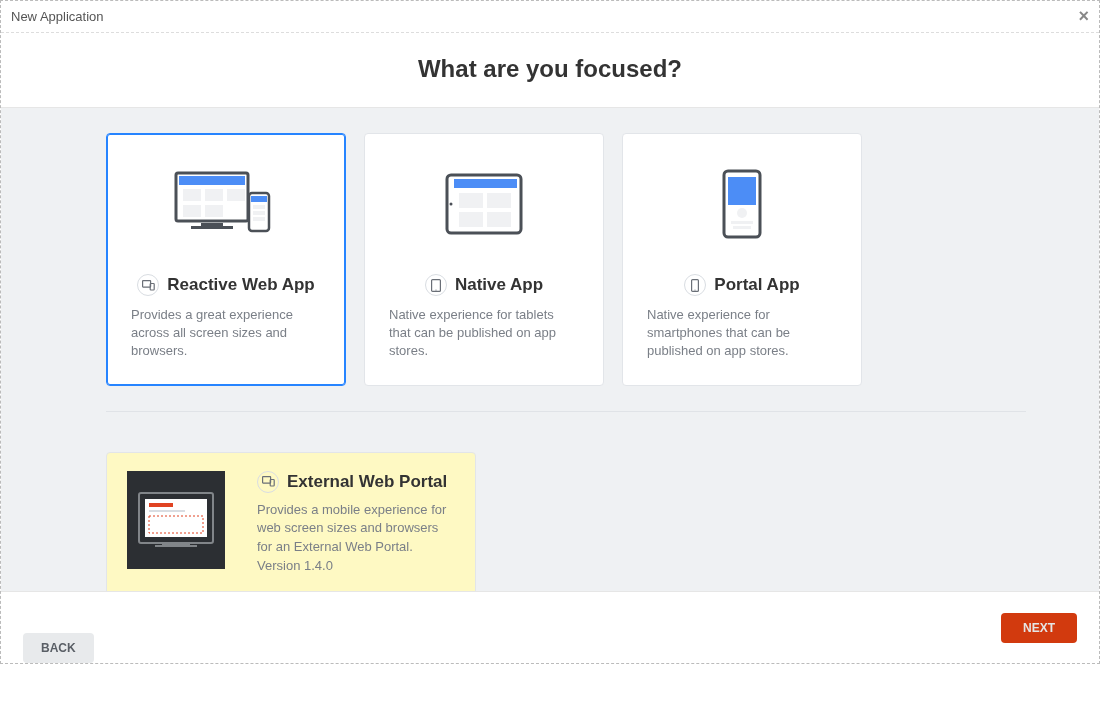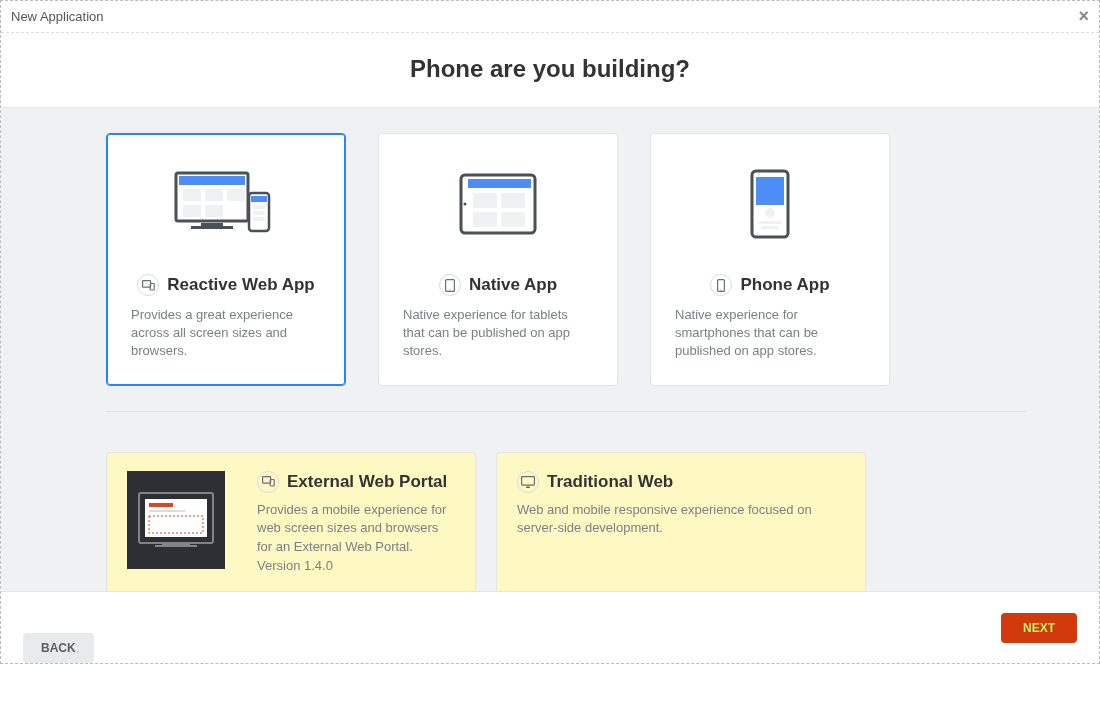--- a/index.html
+++ b/index.html
@@ -24,21 +24,21 @@
     padding: 22px 0 24px 0; text-align: center;
   }
   .header-panel h1 { font-size: 24px; font-weight: 600; color: #333; }
 
   .body {
     flex: 1; overflow-y: scroll; background: #eff1f3;
     padding: 25px 0px 25px 32px;
   }
   .content-inner { width: 920px; margin: 0 auto; }
 
-  .card-row { display: flex; gap: 32px; margin-bottom: 20px; }
+  .card-row { display: flex; gap: 18px; margin-bottom: 20px; }
   .card {
     background: #fff; border: 1px solid #e2e5e9; border-radius: 4px;
     width: 240px; min-height: 250px;
     padding: 30px 20px 24px 20px;
     text-align: center;
     cursor: pointer;
     display: flex; flex-direction: column; align-items: center;
   }
   .card.selected { border: 1px solid #2684ff; box-shadow: 0 0 0 1px #2684ff inset; }
   .card .illus { height: 80px; display:flex; align-items:center; justify-content:center; margin-bottom: 30px; }
@@ -81,21 +81,21 @@
   .footer {
     height: 72px; background:#fff; border-top:1px solid #e6e6e6;
     display:flex; align-items:center; justify-content:space-between;
     padding: 0 22px;
   }
   .btn-back {
     background:#e8eaec; color:#5a5f66; border:none; border-radius:4px;
     padding: 8px 18px; font-size:12px; font-weight:700; cursor:pointer;margin-top:40px;
   }
   .btn-next {
-    background:#d23a0e; color:#bef264; border:none; border-radius:4px;
+    background:#d23a0e; color:#e5e5e5; border:none; border-radius:4px;
     padding: 8px 22px; font-size:12px; font-weight:700; cursor:pointer;
   }
 
   
   .body::-webkit-scrollbar { width: 12px; }
   .body::-webkit-scrollbar-track { background: #f4f5f7; }
   .body::-webkit-scrollbar-thumb { background: #c2c6cc; border-radius: 2px; }
 
   
   .mini-icon svg { display:block; }
@@ -104,21 +104,21 @@
 <body>
 
 <div class="window">
 
   <div class="titlebar">
     <span>New Application</span>
     <span class="close">×</span>
   </div>
 
   <div class="header-panel">
-    <h1>Phone are you building?</h1>
+    <h1>What are you focused?</h1>
   </div>
 
   <div class="body">
     <div class="content-inner">
 
       <div class="card-row">
 
         <div class="card selected">
           <div class="illus">
             <svg width="110" height="70" viewBox="0 0 110 70">
@@ -185,21 +185,21 @@
               <rect x="12" y="57" width="18" height="3" fill="#f0f1f3"></rect>
             </svg>
           </div>
           <div class="title-row">
             <span class="mini-icon">
               <svg width="8" height="13" viewBox="0 0 8 13" fill="none" stroke="#6a6f77" stroke-width="1.2">
                 <rect x="0.6" y="0.6" width="6.8" height="11.8" rx="1"></rect>
                 <circle cx="4" cy="11" r="0.6" fill="#6a6f77" stroke="none"></circle>
               </svg>
             </span>
-            <h2>Phone App</h2>
+            <h2>Portal App</h2>
           </div>
           <p>Native experience for smartphones that can be published on app stores.</p>
         </div>
 
       </div>
 
       <hr class="divider">
 
       <div class="wide-row">
 
@@ -222,35 +222,20 @@
                   <rect x="0.6" y="0.6" width="8" height="6.5" rx="0.5"></rect>
                   <rect x="8.2" y="3.5" width="4" height="6.5" rx="0.8"></rect>
                 </svg>
               </span>
               <h2>External Web Portal</h2>
             </div>
             <p>Provides a mobile experience for web screen sizes and browsers for an External Web Portal. Version 1.4.0</p>
           </div>
         </div>
 
-        <div class="wide-card" style="flex:0 0 370px;">
-          <div class="info">
-            <div class="title-row">
-              <span class="mini-icon">
-                <svg width="14" height="12" viewBox="0 0 14 12" fill="none" stroke="#6a6f77" stroke-width="1.2">
-                  <rect x="0.6" y="0.6" width="12.8" height="8.5" rx="0.5"></rect>
-                  <line x1="5" y1="11.4" x2="9" y2="11.4"></line>
-                  <line x1="7" y1="9.1" x2="7" y2="11.4"></line>
-                </svg>
-              </span>
-              <h2>Traditional Web</h2>
-            </div>
-            <p>Web and mobile responsive experience focused on server-side development.</p>
-          </div>
-        </div>
 
       </div>
 
       <div class="wide-row2">
         <div class="wide-card2">
           <h2>Service</h2>
         </div>
       </div>
 
     </div>

